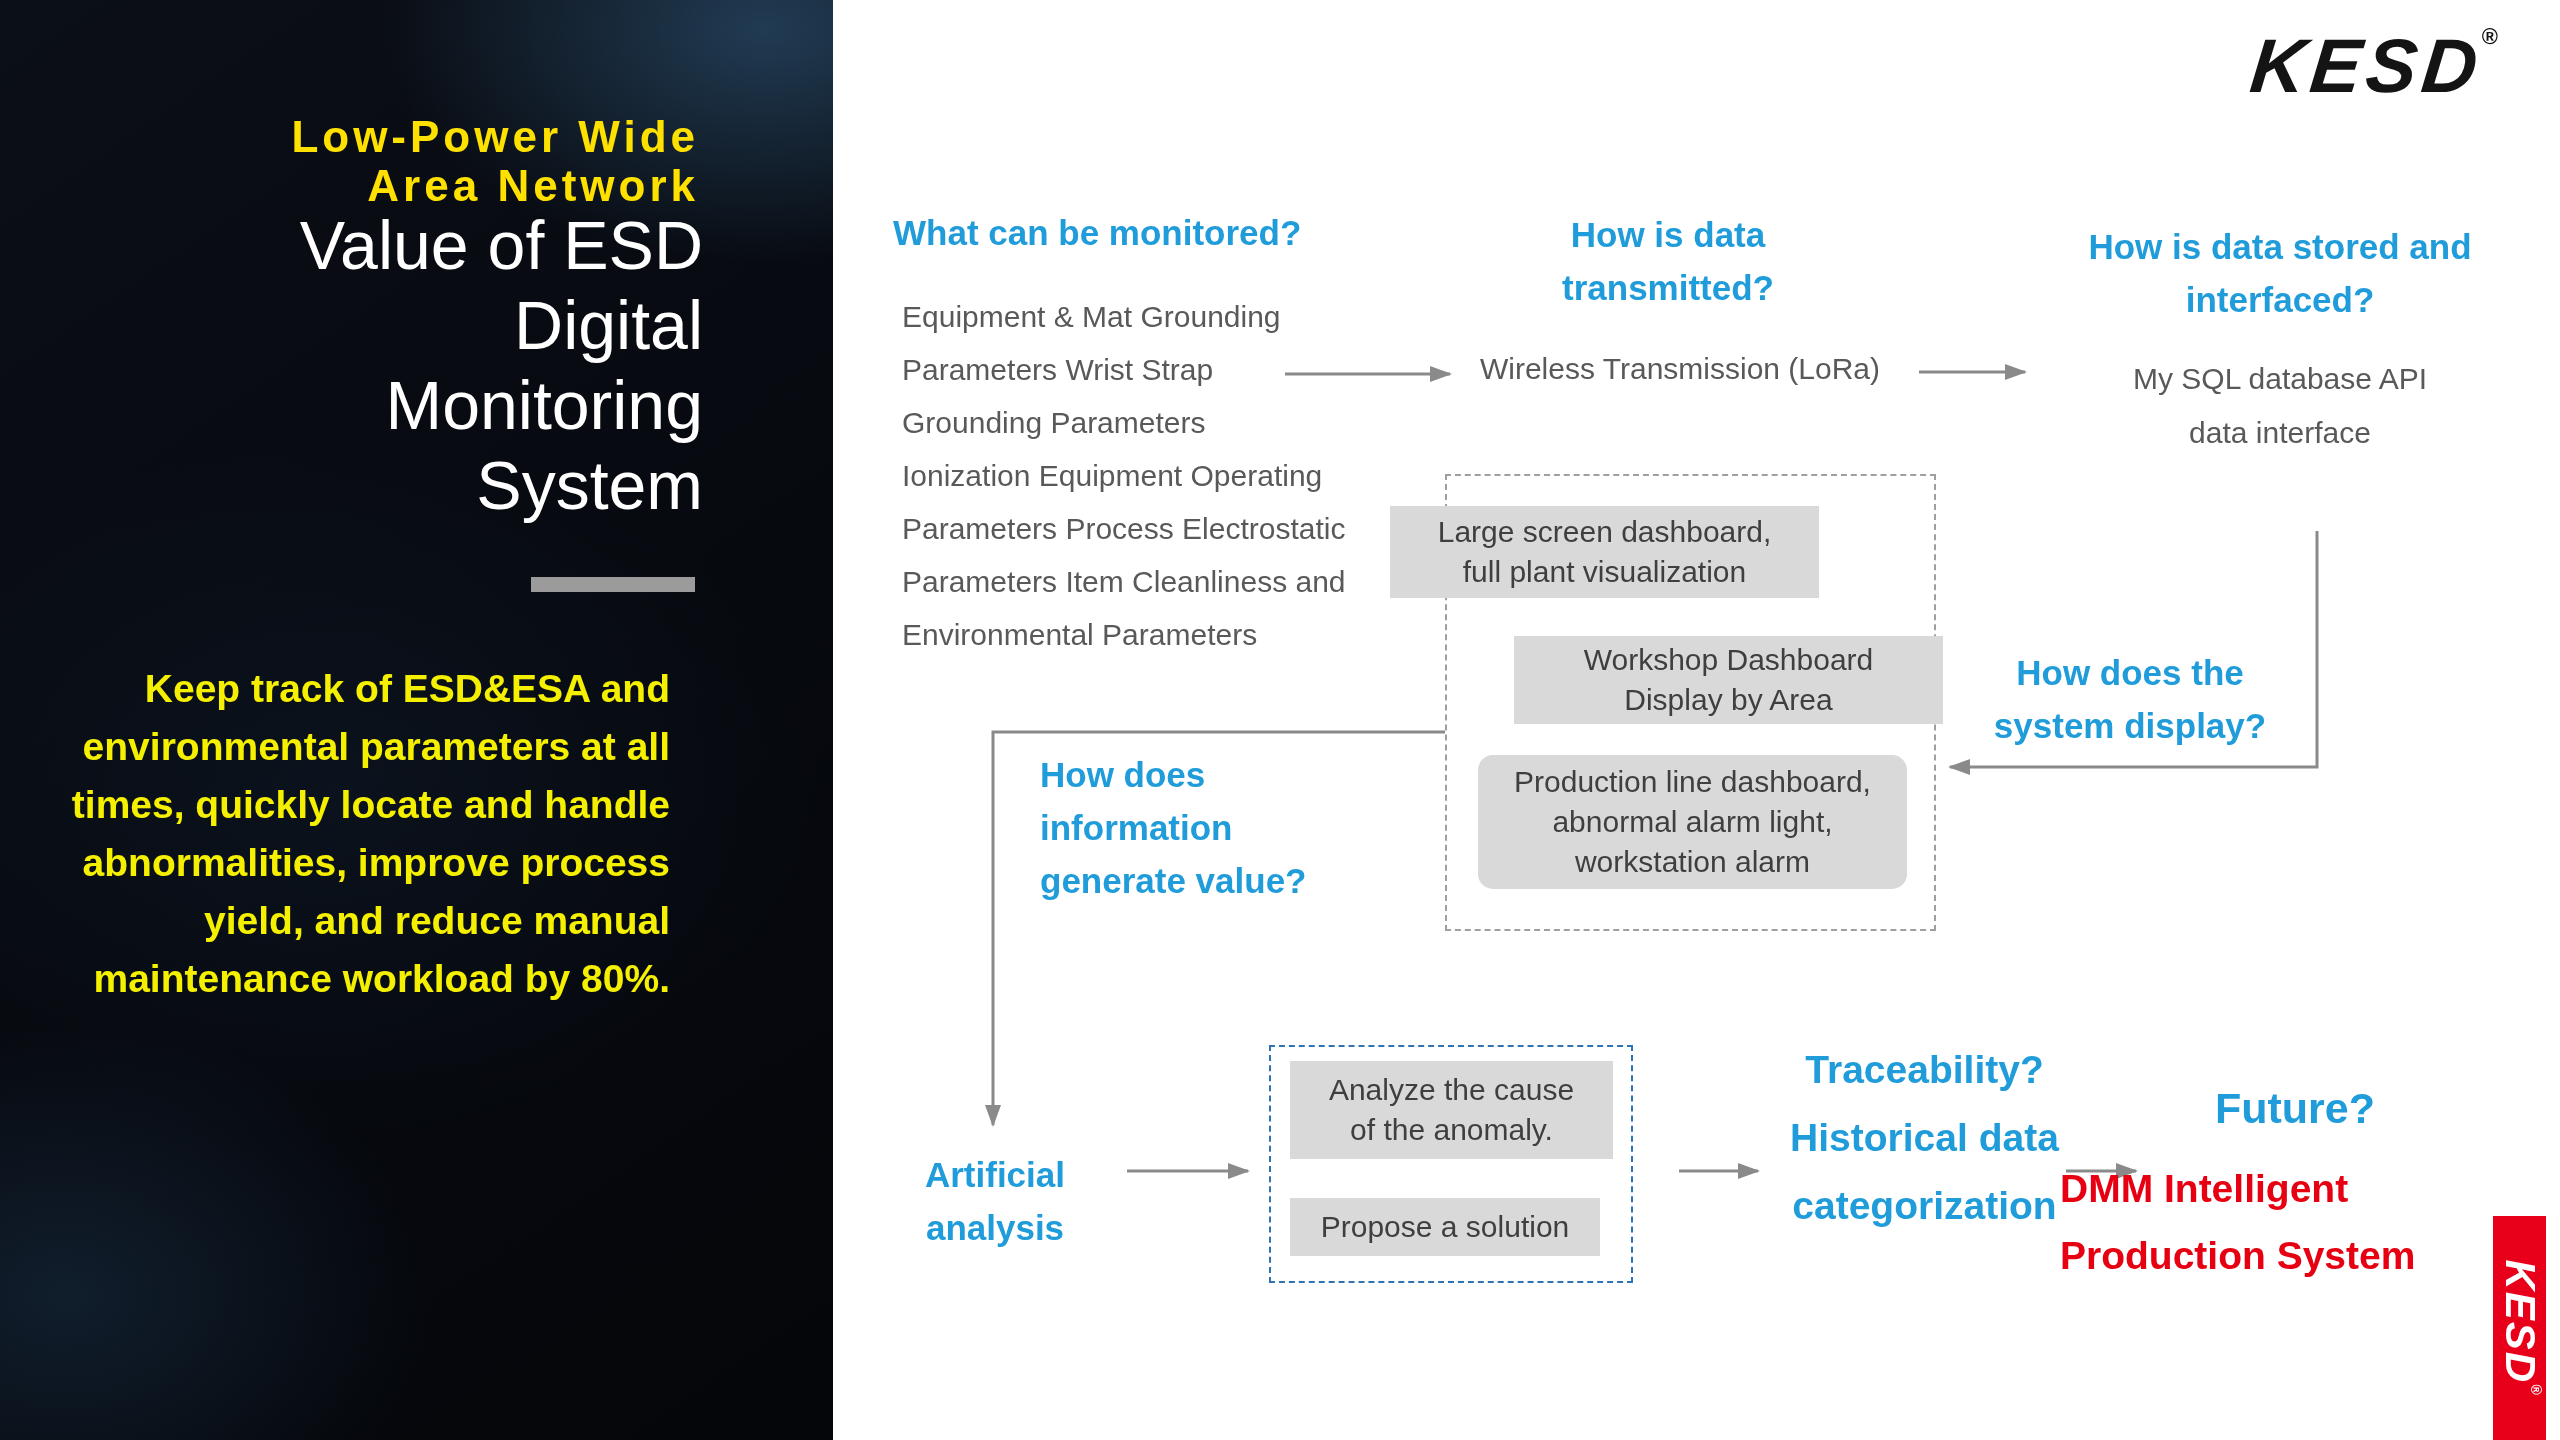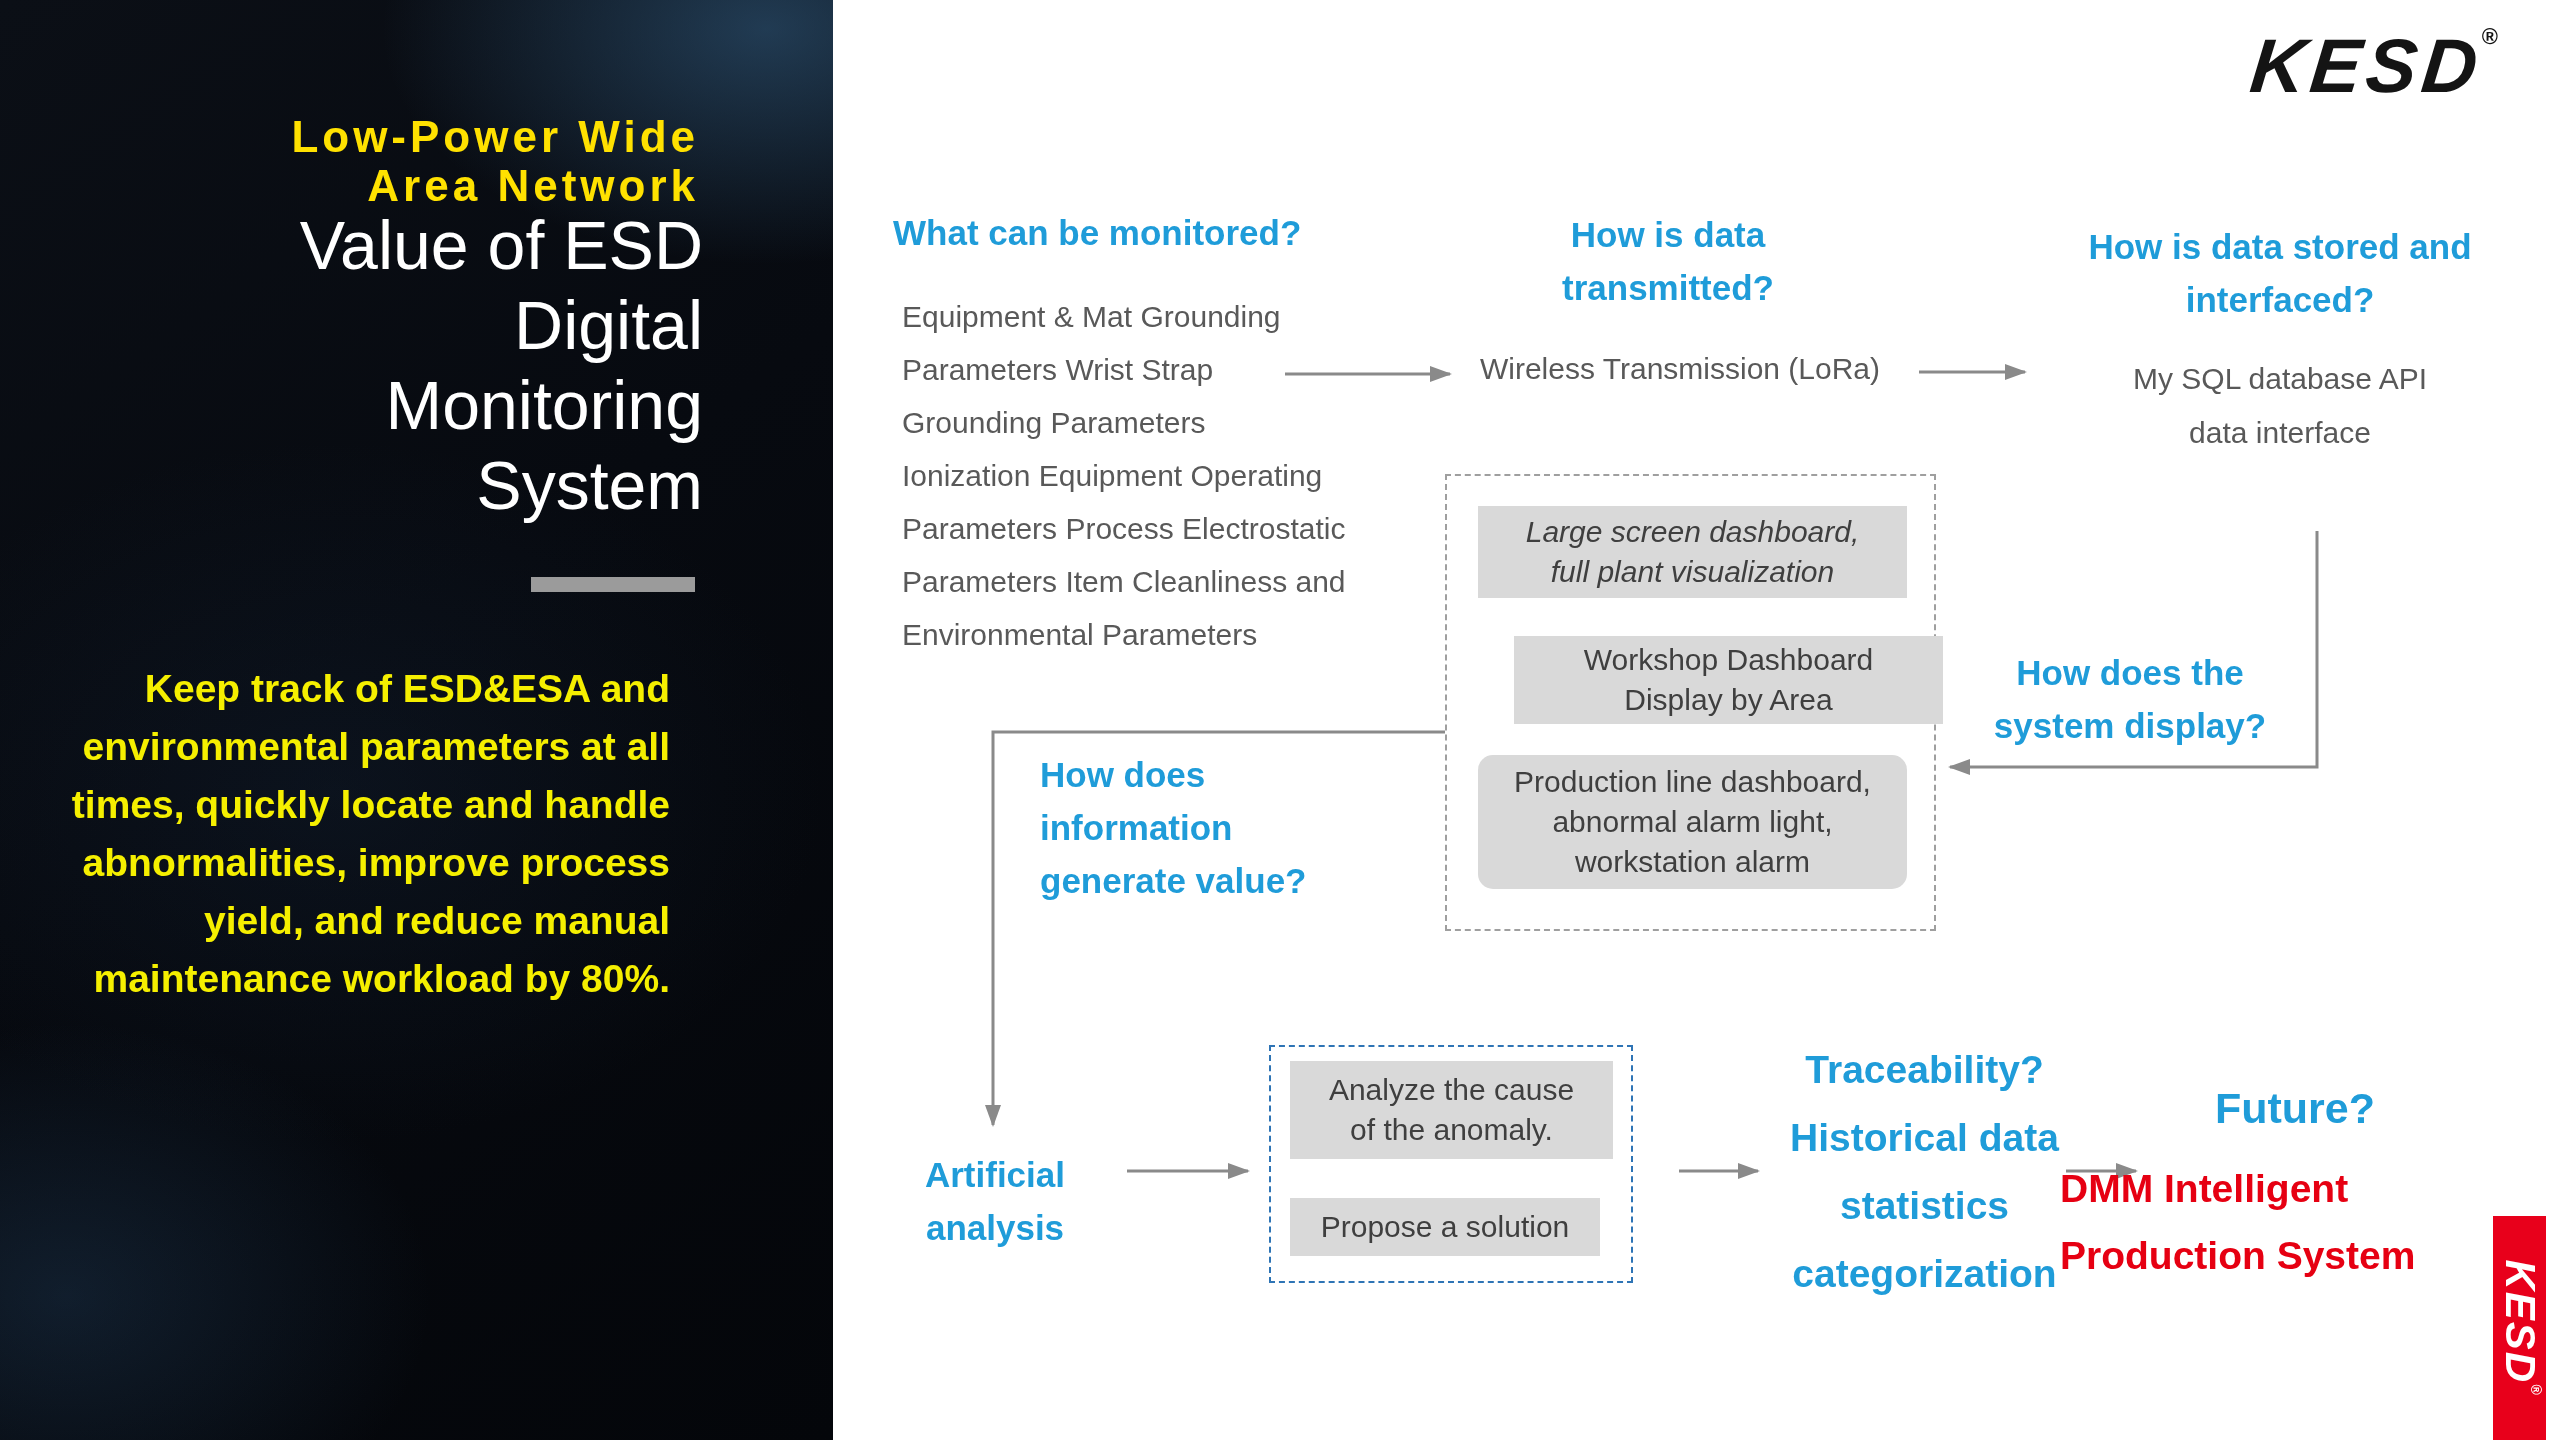--- a/index.html
+++ b/index.html
@@ -60,21 +60,21 @@
   .h-stored { position:absolute; left:2010px; width:540px; top:220px; text-align:center; }
   .body-stored { position:absolute; left:2080px; width:400px; top:352px; font-size:30px; color:#595959; line-height:54px; text-align:center; }
 
   .dashed-gray { position:absolute; left:1445px; top:474px; width:491px; height:457px; border:2px dashed #9f9f9f; }
   .dashed-blue { position:absolute; left:1269px; top:1045px; width:364px; height:238px; border:2px dashed #2e74b5; }
 
   .gbox {
     position:absolute; background:#d9d9d9; color:#3f3f3f; font-size:30px; line-height:40px;
     display:flex; flex-direction:column; justify-content:center; text-align:center;
   }
-  .gbox1 { left:1478px; top:506px; width:429px; height:92px; padding:0 25px;font-style:italic; }
+  .gbox1 { left:1390px; top:506px; width:429px; height:92px; padding:0 25px; }
   .gbox2 { left:1478px; top:636px; width:429px; height:88px; padding:0 55px;margin-left:36px; }
   .gbox3 { left:1478px; top:755px; width:429px; height:134px; padding:0 20px;border-radius:15px; }
   .abox1 { left:1290px; top:1061px; width:323px; height:98px; padding:0 28px; }
   .abox2 { left:1290px; top:1198px; width:310px; height:58px; padding:0 0; }
 
   .h-display { position:absolute; left:1940px; width:380px; top:646px; text-align:center; }
   .h-value { position:absolute; left:1040px; top:748px; text-align:left; }
   .h-analysis { position:absolute; left:880px; width:230px; top:1148px; text-align:center; }
   .h-trace { position:absolute; left:1742px; width:365px; top:1036px; text-align:center; font-size:39px; line-height:68px; }
   .h-future { position:absolute; left:2150px; width:290px; top:1082px; text-align:center; font-size:43px; }
@@ -176,21 +176,20 @@
       <div>Artificial</div>
       <div>analysis</div>
     </div>
   <div class="dashed-blue"></div>
   <div class="gbox abox1">Analyze the cause of the anomaly.</div>
   <div class="gbox abox2">Propose a solution</div>
 
   <div class="h-cyan h-trace">
       <div>Traceability?</div>
       <div>Historical data</div>
-      <div>statistics</div>
       <div>categorization</div>
     </div>
 
   <div class="h-cyan h-future">Future?</div>
   <div class="red-sub">
       <div>DMM Intelligent</div>
       <div>Production System</div>
     </div>
 
   <div class="logo-vertical">

